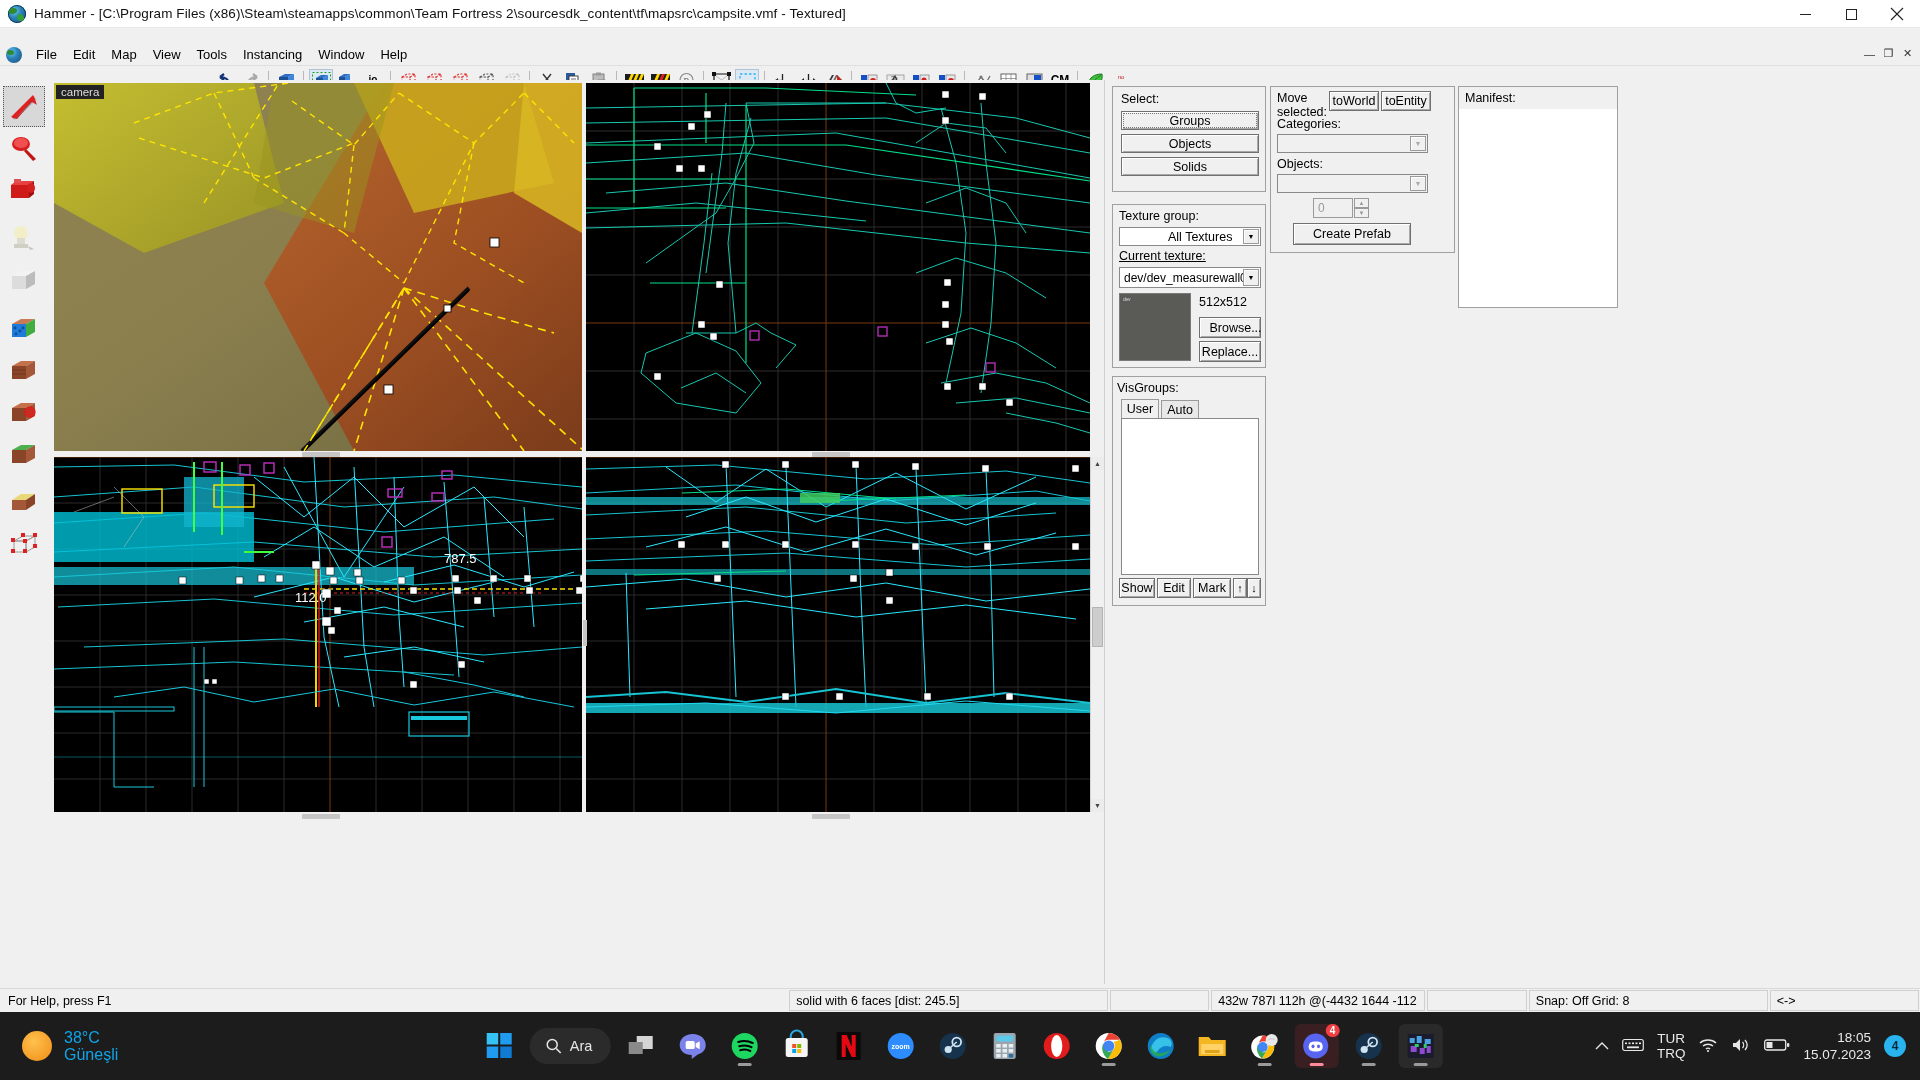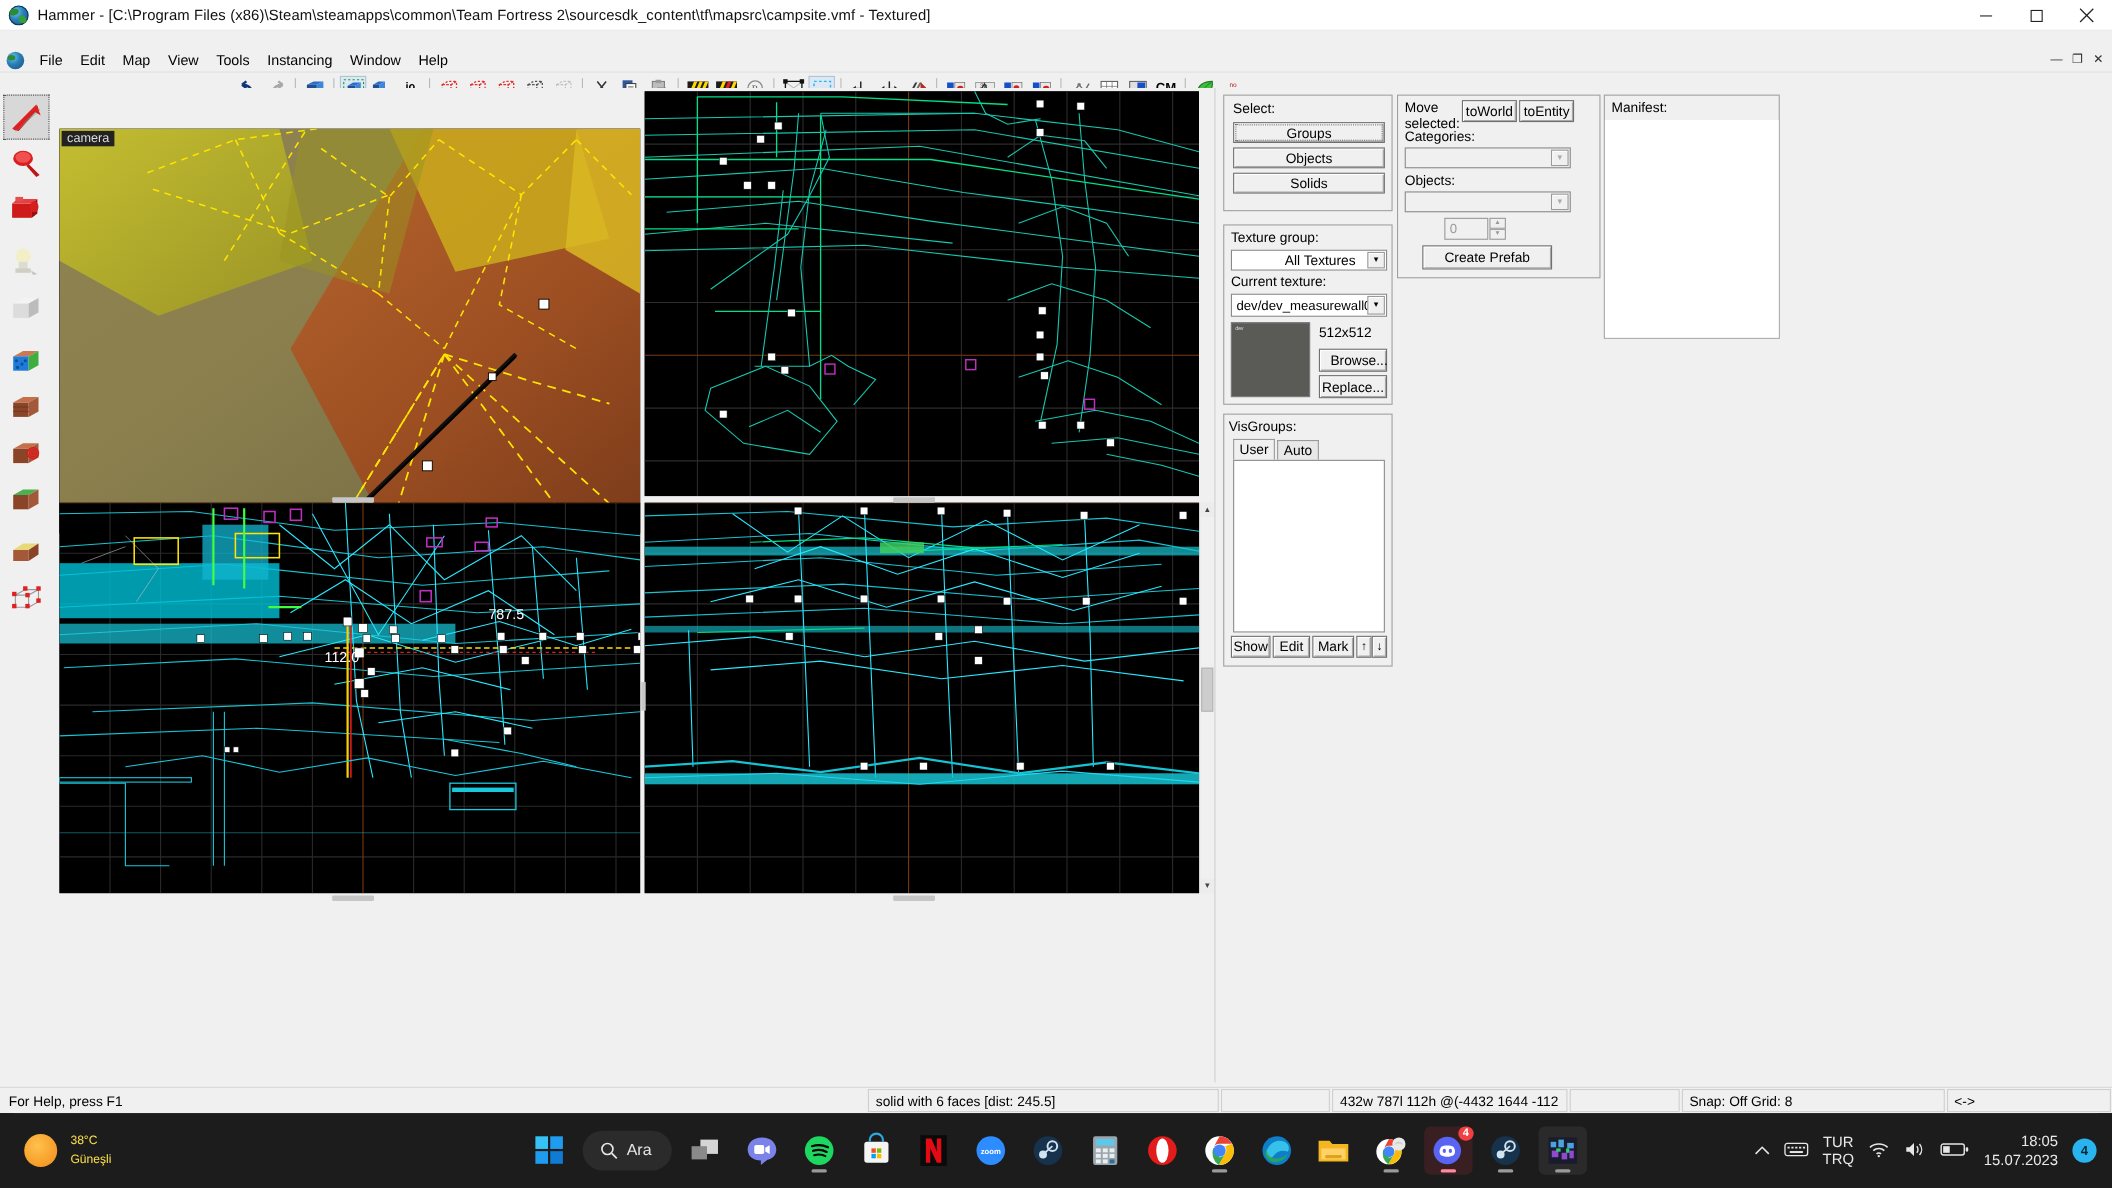--- a/index.html
+++ b/index.html
@@ -55,21 +55,21 @@
   
   .toolpal { position:absolute; left:2px; top:6px; width:46px; bottom:0; background:#f0f0f0; }
   .toolpal .tcell { width:42px; height:41px; margin:0 0 1px 1px; display:flex; align-items:center; justify-content:center;
       border:1px solid #f0f0f0; }
   .toolpal .tcell.active { border:1px dotted #555; background:#d8d8d8; }
   .toolpal .grp { height:6px; }
 
   
   .vp-area { position:absolute; left:52px; top:0; width:1052px; bottom:0; }
   .vp { position:absolute; background:#000; overflow:hidden; }
-  .vp-3d  { left:2px;  top:3px;  width:528px; height:368px;margin-top:34px; }
+  .vp-3d  { left:2px;  top:3px;  width:528px; height:368px; }
   .vp-top { left:534px;top:3px;  width:504px; height:368px; }
   .vp-frn { left:2px;  top:377px;width:528px; height:355px; }
   .vp-sid { left:534px;top:377px;width:504px; height:355px; }
   .vp-label { position:absolute; left:2px; top:2px; background:#222; color:#dcdcdc; font-size:11.5px;
       padding:1px 5px; z-index:5; font-family:"Liberation Sans",sans-serif; }
   .gripper { position:absolute; height:5px; background:#c6c6c6; border-radius:1px; }
 
   .vscroll { position:absolute; right:0; top:0; width:13px; bottom:0; background:#f0f0f0; border-left:1px solid #d4d4d4; }
   .vscroll .arrow { height:13px; display:flex; align-items:center; justify-content:center; font-size:7px; color:#444; background:#ececec;}
   .vscroll .thumb { position:absolute; left:1px; right:1px; background:#cdcdcd; border:1px solid #b4b4b4; }
@@ -96,21 +96,21 @@
   
   .statusbar { position:absolute; left:0; bottom:0; height:24px; width:1920px; background:#f0f0f0;
      border-top:1px solid #d8d8d8; display:flex; align-items:stretch; font-size:12.5px; }
   .sb-cell { border:1px solid #cfcfcf; margin:1px 1px; display:flex; align-items:center; padding:0 6px; color:#000; white-space:nowrap; overflow:hidden; }
 
   
   .taskbar { position:absolute; left:0; top:1012px; width:1920px; height:68px;
      background:#1c1c1c; display:flex; align-items:center; }
   .tb-weather { display:flex; align-items:center; gap:12px; margin-left:22px; }
   .sun { width:30px; height:30px; border-radius:50%; background:radial-gradient(circle at 40% 35%, #ffc14d, #f08c16); }
-  .wx { color:#fde047; font-size:11px; line-height:17px; }
+  .wx { color:#0ea5e9; font-size:16px; line-height:17px; }
   .tb-center { position:absolute; left:50%; transform:translateX(-50%); display:flex; align-items:center; gap:8px; }
   .ticon { width:44px; height:44px; display:flex; align-items:center; justify-content:center; position:relative; border-radius:6px; }
   .ticon .dot { position:absolute; bottom:2px; left:50%; transform:translateX(-50%); width:14px; height:3px;
      border-radius:2px; background:#9a9a9a; }
   .ticon .dot.pink { background:#ff8a9b; }
   .searchpill { height:36px; border-radius:18px; background:#2b2b2b; display:flex; align-items:center;
      gap:8px; padding:0 18px 0 16px; color:#e6e6e6; font-size:14.5px; }
   .tray { position:absolute; right:14px; display:flex; align-items:center; gap:13px; color:#e9e9e9; font-size:13px; }
   .tray .lang { text-align:center; line-height:15px; font-size:13.5px; }
   .tray .clock { text-align:right; line-height:17px; font-size:13.5px; }
@@ -880,21 +880,21 @@
         <div class="w-btn" style="position:absolute; left:8px; top:47px; width:138px; height:19px;">Objects</div>
         <div class="w-btn" style="position:absolute; left:8px; top:70px; width:138px; height:19px;">Solids</div>
       </div>
 
       <div class="grp-box" style="left:4px; top:124px; width:154px; height:164px;">
         <div class="lbl" style="position:absolute; left:6px; top:4px;">Texture group:</div>
         <div class="w-combo" style="position:absolute; left:6px; top:22px; width:142px; height:19px;padding-left:48px;">
           <span>All Textures</span>
           <span class="arrow">▼</span>
         </div>
-        <div class="lbl" style="position:absolute; left:6px; top:44px;">Current texture:</div>
+        <div class="lbl" style="position:absolute; left:6px; top:44px;text-decoration:underline;">Current texture:</div>
         <div class="w-combo" style="position:absolute; left:6px; top:62px; width:142px; height:21px; font-size:12px;">
           <span>dev/dev_measurewall0</span>
           <span class="arrow">▼</span>
         </div>
         <div class="texprev" style="position:absolute; left:6px; top:88px; width:72px; height:68px;">
           <span class="tiny">dev</span>
         </div>
         <div class="lbl" style="position:absolute; left:86px; top:90px;">512x512</div>
         <div class="w-btn" style="position:absolute; left:86px; top:112px; width:62px; height:21px;padding-left:11px;">Browse...</div>
         <div class="w-btn" style="position:absolute; left:86px; top:136px; width:62px; height:21px;">Replace...</div>

